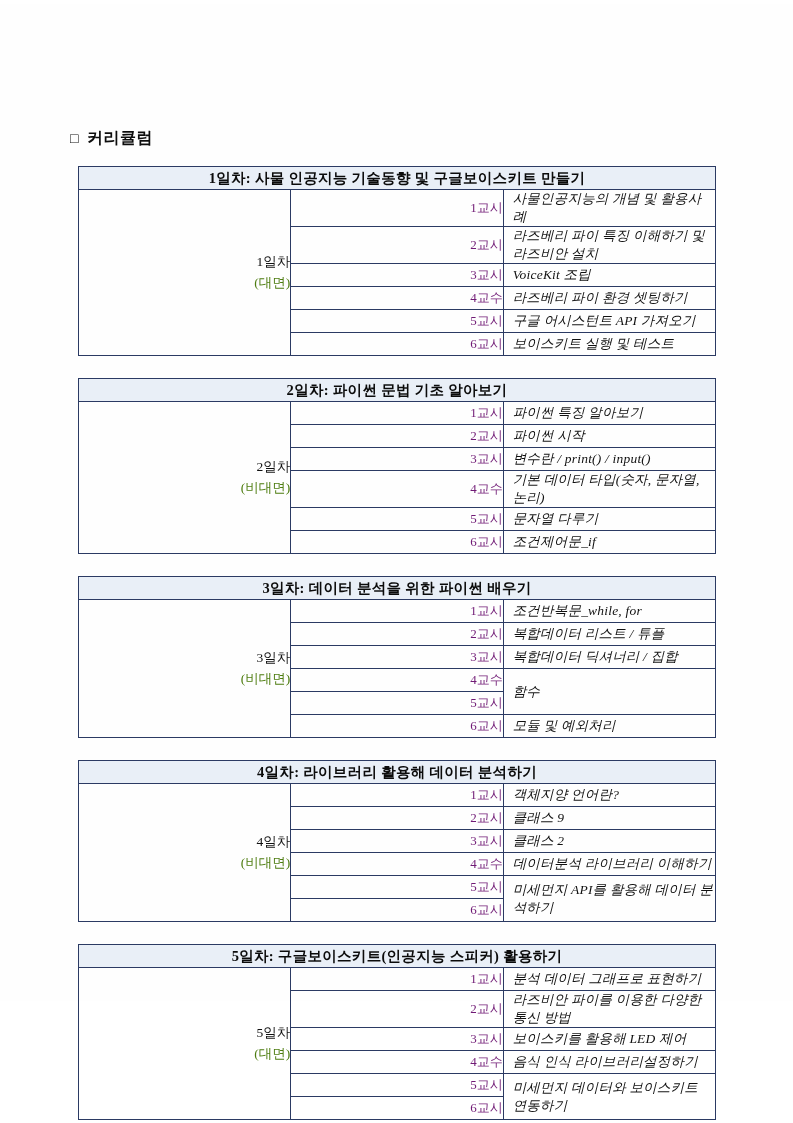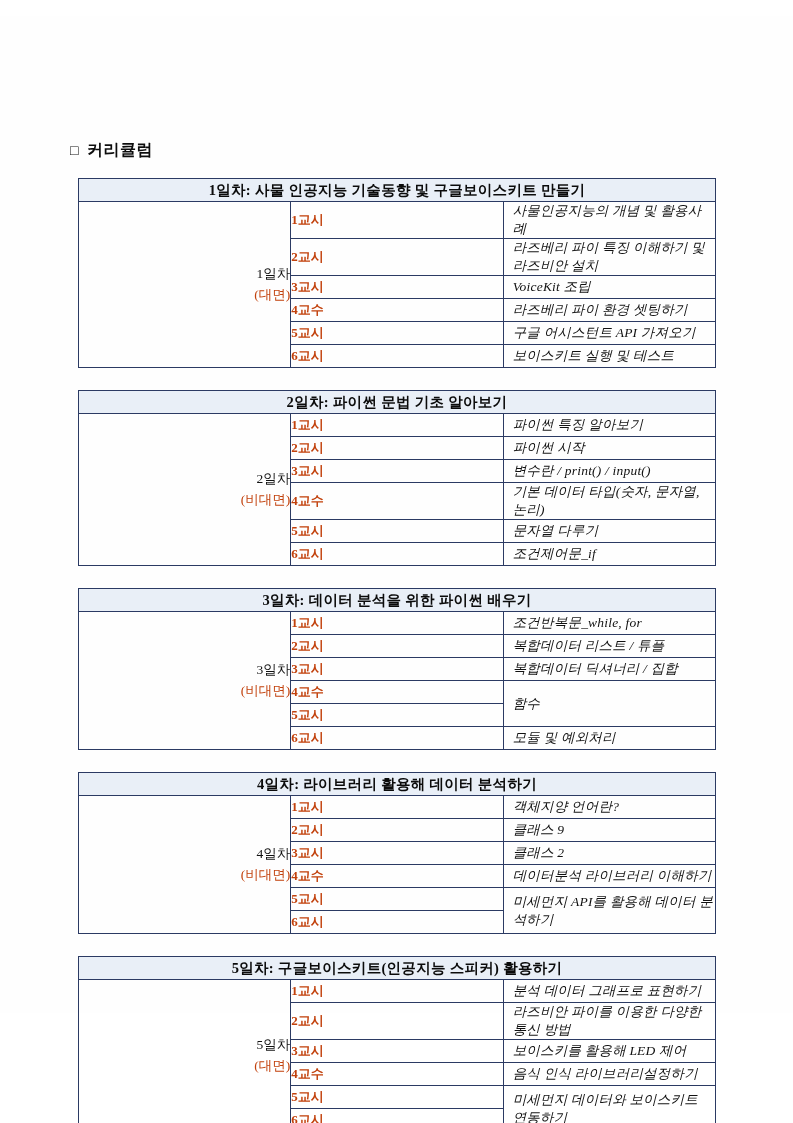--- a/index.html
+++ b/index.html
@@ -9,21 +9,21 @@
   }
   body {
     width: 793px;
     height: 1123px;
     font-family: "Liberation Serif", serif;
     color: #111111;
     position: relative;
   }
   .page {
     position: absolute;
-    left: 0; top: 16px;
+    left: 0; top: 4px;
     width: 793px;
     height: 997px;
     background: #fefefe;
     box-sizing: border-box;
   }
   .heading {
     position: absolute;
     left: 70px;
     top: 124px;
     font-size: 16px;
@@ -63,29 +63,28 @@
     color: #0b0b0b;
     margin-left: 25px;
   }
   .col-day {
     width: 88px;
     text-align: right;
     line-height: 1.55;
     color: #111;
   }
   .col-day .sub {
-    color: #c2410c;
+    color: #4d7c0f;
     display: block;
   }
   .col-period {
     width: 72px;
-    text-align: left;
+    text-align: right;
     font-size: 13px;
-    color: #c2410c;
-    font-weight: bold;
+    color: #701a75;
   }
   .col-topic {
     padding-left: 9px !important;
     font-size: 13.5px;
     color: #111;
     letter-spacing: 0.2px;
     font-style: italic;
   }
   .sp { 
     height: 6px;

